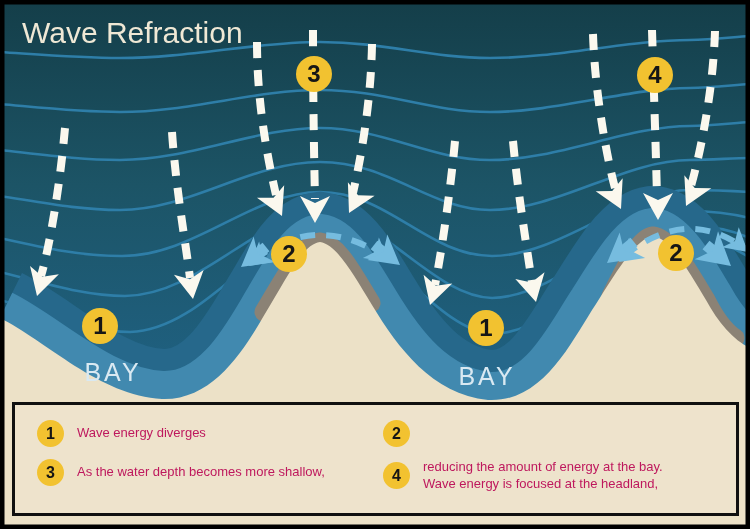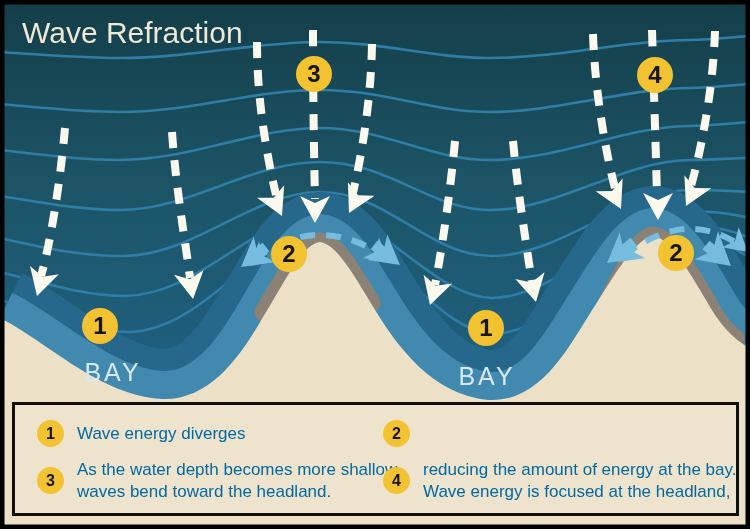--- a/index.html
+++ b/index.html
@@ -12,21 +12,21 @@
   .wave-dash{fill:none;stroke:#fbf8ee;stroke-width:8;stroke-dasharray:16 12;}
   .sed-dash{fill:none;stroke:#76bcdf;stroke-width:6;stroke-dasharray:15 11;}
   .sed-seg{fill:none;stroke:#76bcdf;stroke-width:11;}
   .marker-num{font-size:24px;font-weight:bold;fill:#161616;text-anchor:middle;}
   .legend{position:absolute;left:12px;top:402px;width:727px;height:114px;box-sizing:border-box;
           background:#eee3cc;border:3px solid #101010;}
   .legend-item{position:absolute;display:flex;align-items:center;gap:13px;}
   .legend-badge{flex:0 0 auto;width:27px;height:27px;border-radius:50%;background:#f2c230;
           display:flex;align-items:center;justify-content:center;
           font-size:16px;font-weight:bold;color:#151515;}
-  .legend-text{font-size:17px;color:#0369a1;line-height:1.28;}
+  .legend-text{font-size:13px;color:#be185d;line-height:1.28;}
   .legend-text span{display:block;white-space:nowrap;}
 </style>
 </head>
 <body>
 
 <div class="frame">
 <svg width="750" height="529" viewBox="0 0 750 529">
   <defs>
     <linearGradient id="ocean" x1="0" y1="0" x2="0" y2="1">
       <stop offset="0%" stop-color="#143e49"></stop>
@@ -167,21 +167,20 @@
       <span>Wave energy diverges</span>
     </div>
   </div>
   <div class="legend-item" style="left:368px;top:15px;">
     <div class="legend-badge">2</div>
   </div>
   <div class="legend-item" style="left:22px;top:54px;">
     <div class="legend-badge">3</div>
     <div class="legend-text">
       <span>As the water depth becomes more shallow,</span>
-      <span>waves bend toward the headland.</span>
     </div>
   </div>
   <div class="legend-item" style="left:368px;top:54px;">
     <div class="legend-badge">4</div>
     <div class="legend-text">
       <span>reducing the amount of energy at the bay.</span>
       <span>Wave energy is focused at the headland,</span>
     </div>
   </div>
 </div>

